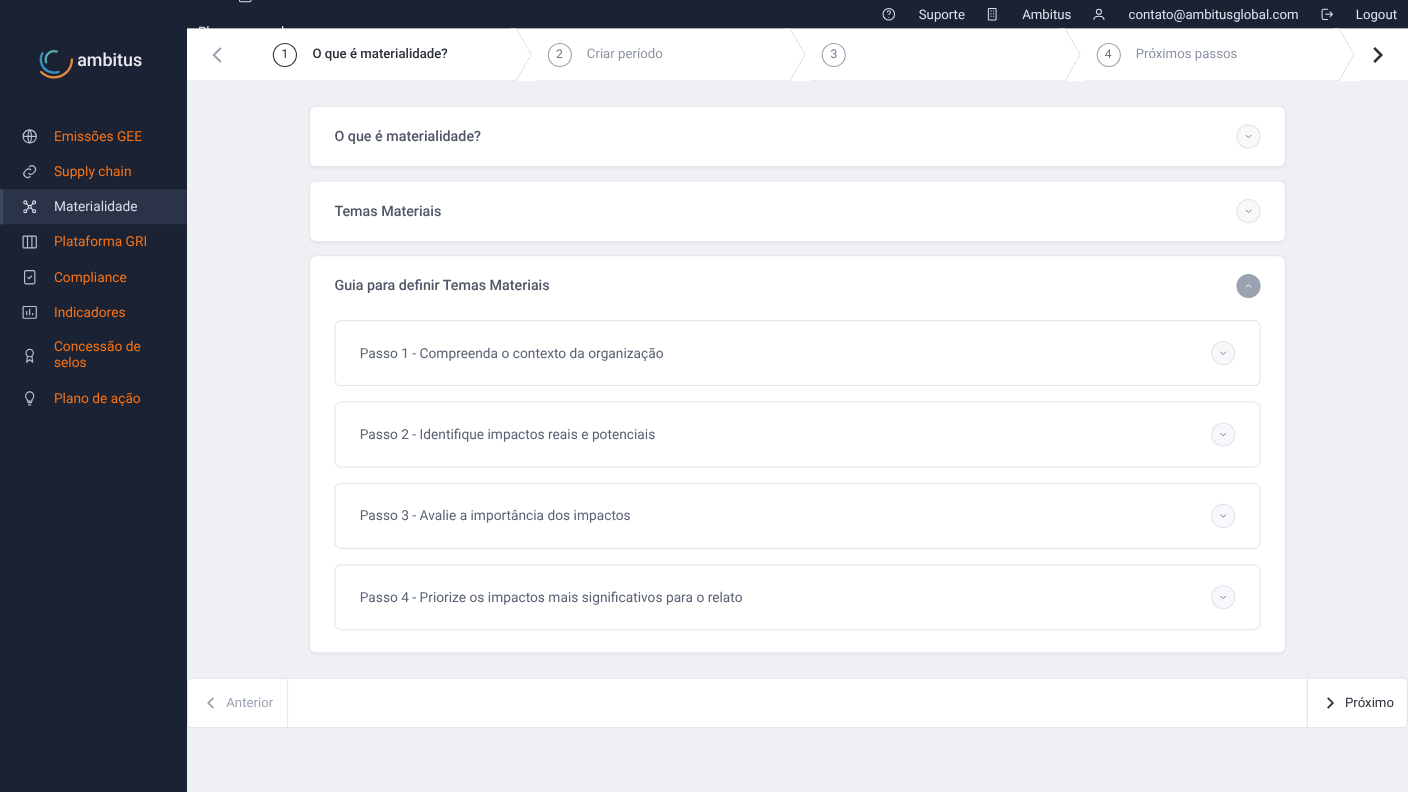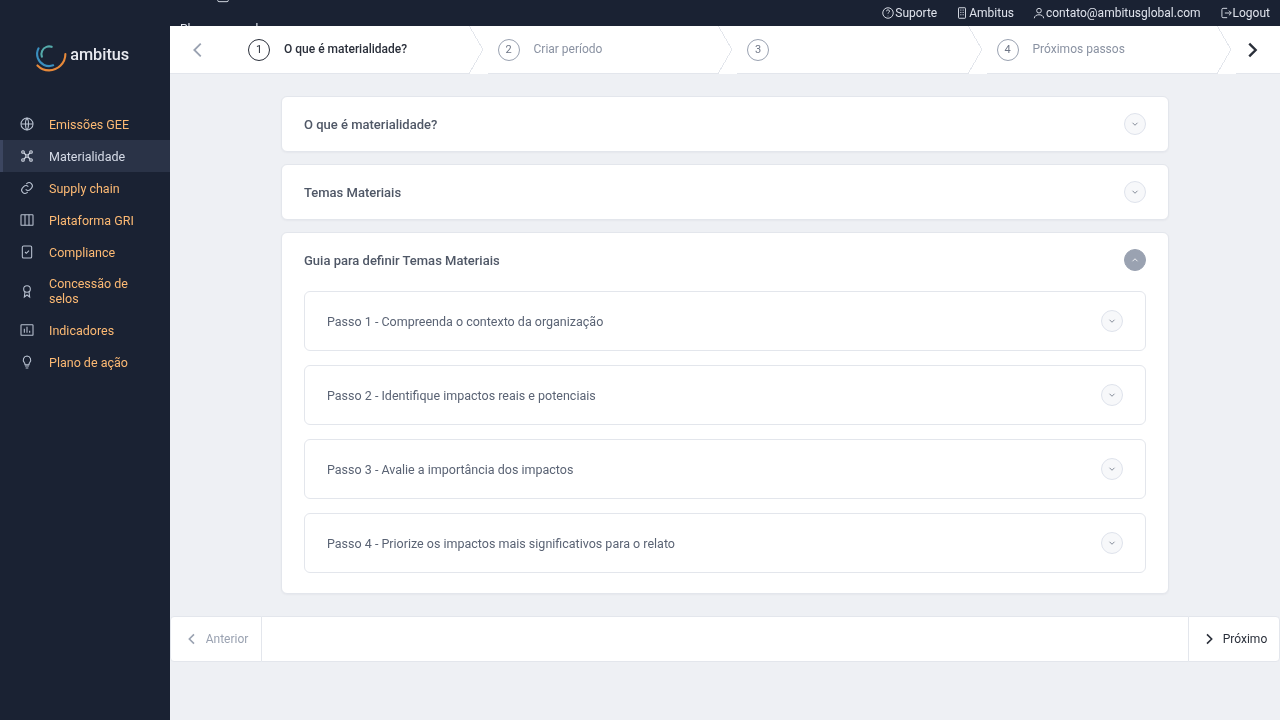--- a/index.html
+++ b/index.html
@@ -9,21 +9,21 @@
   .sidebar {
     position: absolute; left: 0; top: 0; width: 170px; height: 720px;
     background: #1a2233; color: #c7cdd8;
     display: flex; flex-direction: column;
   }
   .logo-wrap { height: 108px; display:flex; align-items:center; justify-content:center; }
   .logo-wrap svg { width: 115px; height: auto; }
   .nav { display:flex; flex-direction:column; }
   .nav-item {
     display:flex; align-items:center; gap:14px;
-    padding: 8px 16px; font-size:12.5px; color:#fdba74; cursor:pointer;
+    padding: 8px 16px; font-size:12.5px; color:#f97316; cursor:pointer;
     border-left: 3px solid transparent;
   }
   .nav-item.active { background:#2a3347; border-left-color:#3c4660; color:#d6dce8; }
   .nav-item .nav-icon { width:16px; height:16px; flex:0 0 16px; display:flex; align-items:center; justify-content:center; }
   .nav-item .nav-icon svg { width:16px; height:16px; stroke:#b9c2d1; fill:none; stroke-width:1.6; }
   .nav-item.active .nav-icon svg { stroke:#d6dce8; }
 
   .collapse {
     margin-top:auto; display:flex; align-items:center; gap:12px;
     padding: 14px 16px 18px; font-size:12.5px; color:#b9c2d1; cursor:pointer;
@@ -32,21 +32,21 @@
 
   
   .topbar {
     position:absolute; left:170px; top:0; right:0; height:26px;
     background:#1a2233; color:#dfe3ec; display:flex; align-items:center;
     font-size:12px; padding:0 10px;
   }
   .topbar .plan { display:flex; align-items:center; gap:18px;flex-direction:column; }
   .topbar .plan svg { width:14px; height:14px; stroke:#dfe3ec; fill:none; stroke-width:1.6; }
   .topbar .spacer { flex:1; }
-  .topbar .tblink { display:flex; align-items:center; gap:0; margin-left:18px; cursor:pointer; }
+  .topbar .tblink { display:flex; align-items:center; gap:20px; margin-left:18px; cursor:pointer; }
   .topbar .tblink svg { width:14px; height:14px; stroke:#dfe3ec; fill:none; stroke-width:1.6; }
 
   
   .stepper {
     position:absolute; left:170px; top:26px; right:0; height:48px;
     background:#ffffff; display:flex; align-items:stretch;
     border-bottom:1px solid #e3e6ec;
   }
   .step-nav {
     width:56px; display:flex; align-items:center; justify-content:center; cursor:pointer;
@@ -147,77 +147,77 @@
   <nav class="nav">
     <div class="nav-item">
       <span class="nav-icon">
           <svg viewBox="0 0 24 24">
             <circle cx="12" cy="12" r="9"></circle>
             <path d="M3 12h18M12 3c3 3 3 15 0 18M12 3c-3 3-3 15 0 18"></path>
           </svg>
         </span>
       <span>Emissões GEE</span>
     </div>
+    <div class="nav-item">
+      <span class="nav-icon">
+          <svg viewBox="0 0 24 24">
+            <path d="M10 14a5 5 0 0 0 7 0l2-2a5 5 0 0 0-7-7l-1 1"></path>
+            <path d="M14 10a5 5 0 0 0-7 0l-2 2a5 5 0 0 0 7 7l1-1"></path>
+          </svg>
+        </span>
+      <span>Supply chain</span>
+    </div>
     <div class="nav-item active">
       <span class="nav-icon">
           <svg viewBox="0 0 24 24">
             <circle cx="6" cy="6" r="2"></circle>
             <circle cx="18" cy="6" r="2"></circle>
             <circle cx="6" cy="18" r="2"></circle>
             <circle cx="18" cy="18" r="2"></circle>
             <circle cx="12" cy="12" r="2"></circle>
             <path d="M7.5 7.5 10.5 10.5M13.5 13.5 16.5 16.5M16.5 7.5 13.5 10.5M10.5 13.5 7.5 16.5"></path>
           </svg>
         </span>
       <span>Materialidade</span>
     </div>
     <div class="nav-item">
       <span class="nav-icon">
           <svg viewBox="0 0 24 24">
-            <path d="M10 14a5 5 0 0 0 7 0l2-2a5 5 0 0 0-7-7l-1 1"></path>
-            <path d="M14 10a5 5 0 0 0-7 0l-2 2a5 5 0 0 0 7 7l1-1"></path>
-          </svg>
-        </span>
-      <span>Supply chain</span>
-    </div>
-    <div class="nav-item">
-      <span class="nav-icon">
-          <svg viewBox="0 0 24 24">
             <rect x="3" y="4" width="18" height="16" rx="1"></rect>
             <path d="M9 4v16M15 4v16"></path>
           </svg>
         </span>
       <span>Plataforma GRI</span>
     </div>
     <div class="nav-item">
       <span class="nav-icon">
           <svg viewBox="0 0 24 24">
             <rect x="5" y="3" width="14" height="18" rx="2"></rect>
             <path d="M9 12l2 2 4-4"></path>
           </svg>
         </span>
       <span>Compliance</span>
     </div>
     <div class="nav-item">
       <span class="nav-icon">
           <svg viewBox="0 0 24 24">
+            <rect x="3" y="4" width="18" height="16" rx="1"></rect>
+            <path d="M8 16V10M12 16V7M16 16v-3"></path>
+          </svg>
+        </span>
+      <span>Indicadores</span>
+    </div>
+    <div class="nav-item">
+      <span class="nav-icon">
+          <svg viewBox="0 0 24 24">
             <circle cx="12" cy="9" r="5"></circle>
             <path d="M9 13l-1 8 4-3 4 3-1-8"></path>
           </svg>
         </span>
       <span>Concessão de selos</span>
-    </div>
-    <div class="nav-item">
-      <span class="nav-icon">
-          <svg viewBox="0 0 24 24">
-            <rect x="3" y="4" width="18" height="16" rx="1"></rect>
-            <path d="M8 16V10M12 16V7M16 16v-3"></path>
-          </svg>
-        </span>
-      <span>Indicadores</span>
     </div>
     <div class="nav-item">
       <span class="nav-icon">
           <svg viewBox="0 0 24 24">
             <path d="M9 18h6M10 21h4"></path>
             <path d="M12 3a6 6 0 0 0-4 10c1 1 1 2 1 3h6c0-1 0-2 1-3a6 6 0 0 0-4-10z"></path>
           </svg>
         </span>
       <span>Plano de ação</span>
     </div>

